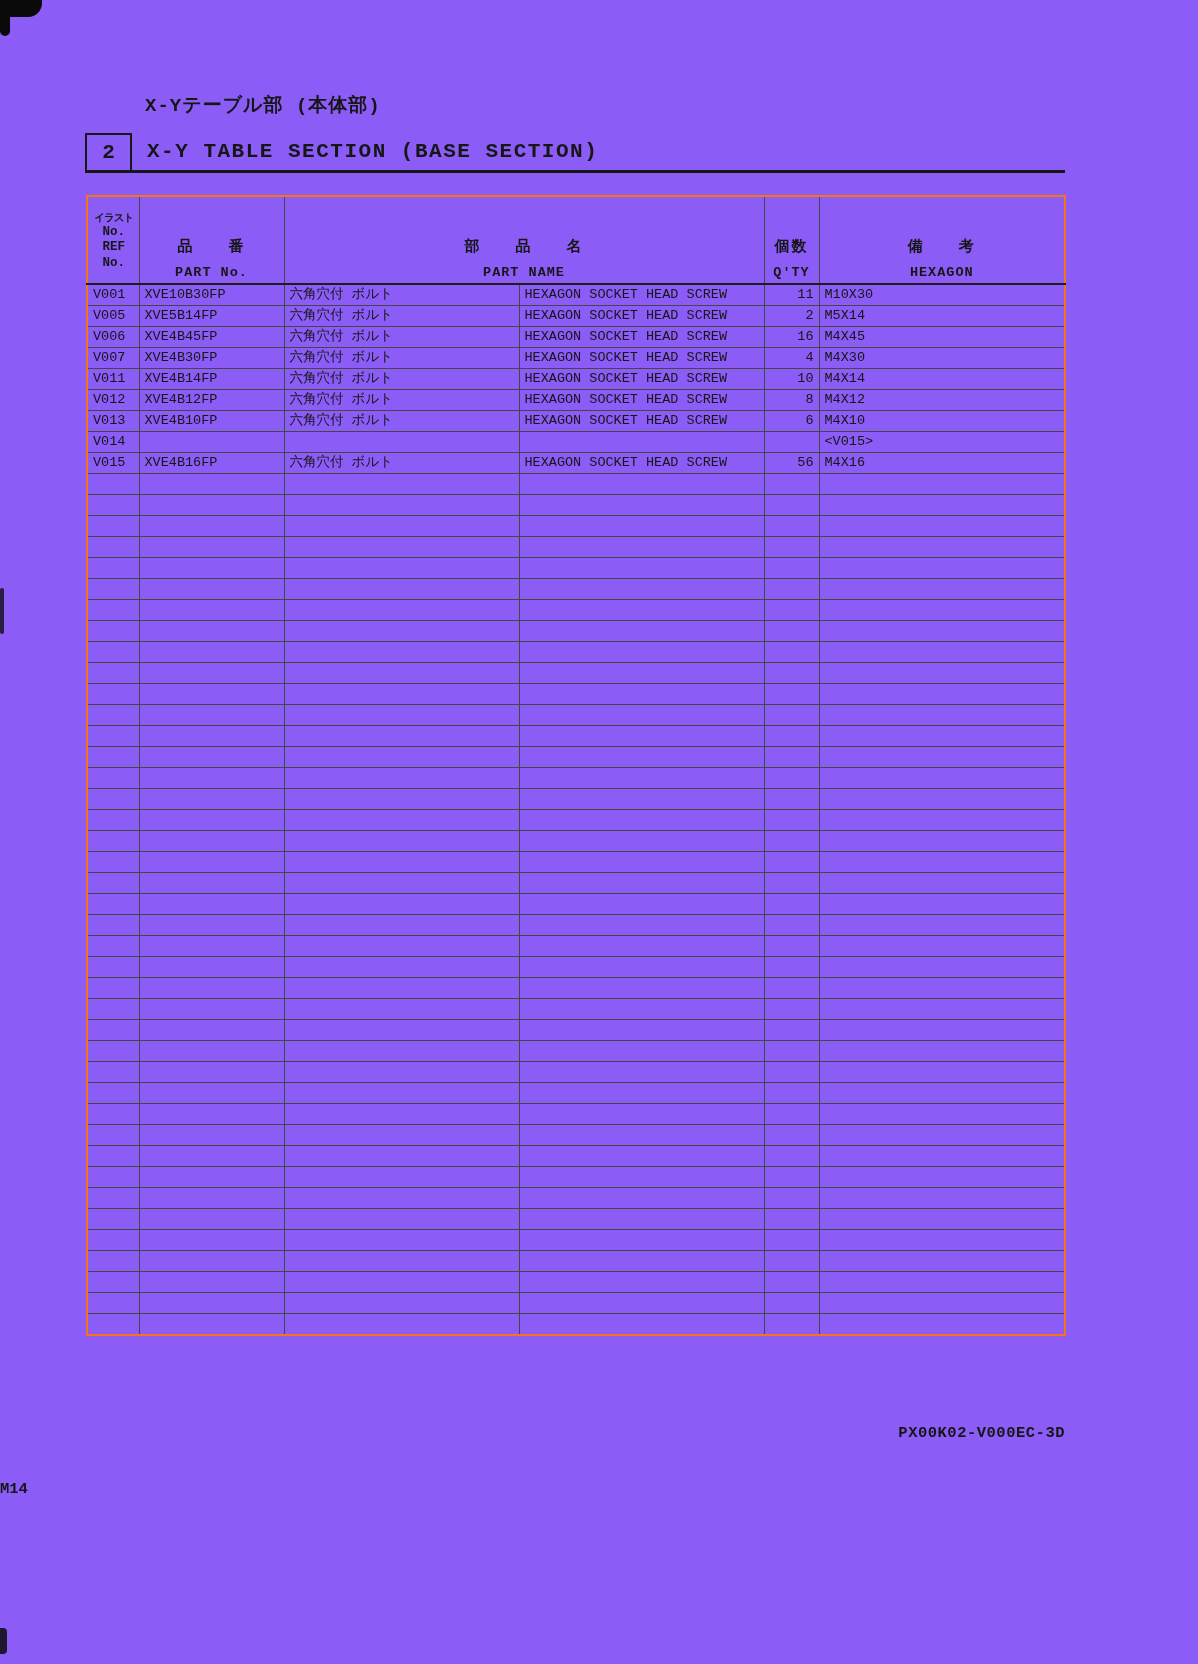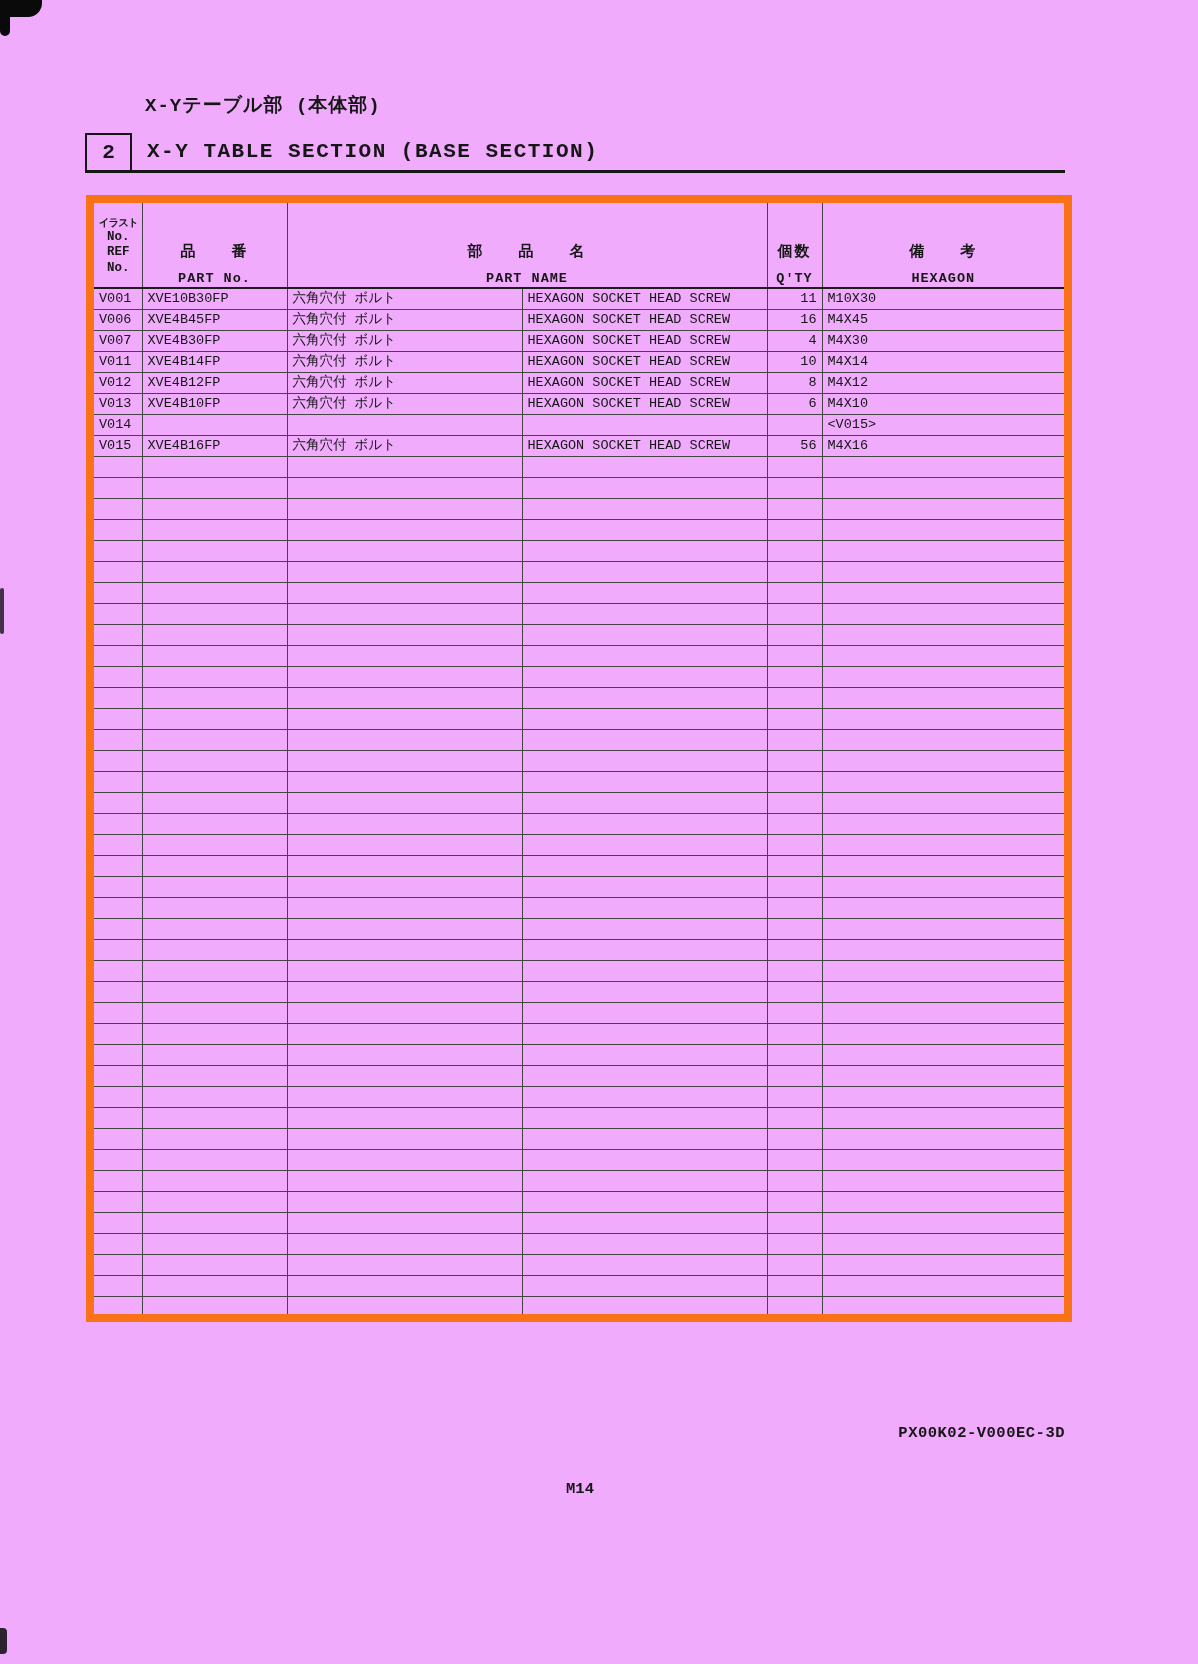--- a/index.html
+++ b/index.html
@@ -3,21 +3,21 @@
 <meta charset="utf-8">
 <style>
   * { margin: 0; padding: 0; box-sizing: border-box; }
   html, body { background: #e8e8e6; }
   body {
     width: 1198px; height: 1664px; position: relative;
     font-family: "Liberation Mono", "DejaVu Sans Mono", monospace;
     color: #161616;
   }
   .page {
-    position: absolute; inset: 0; background: #f0abfc; overflow: hidden;
+    position: absolute; inset: 0; background: #8b5cf6; overflow: hidden;
   }
 
   
   .artifact { position: absolute; background: #0a0a0a; }
   .artifact-tl-a { left: 0; top: 0; width: 42px; height: 17px; border-radius: 0 0 14px 2px; }
   .artifact-tl-b { left: 0; top: 0; width: 10px; height: 36px; border-radius: 0 0 6px 6px; }
   .artifact-left { left: 0; top: 588px; width: 4px; height: 46px; opacity: .75; border-radius: 2px; }
   .artifact-bl { left: 0; top: 1628px; width: 7px; height: 26px; border-radius: 0 4px 4px 0; opacity: .85; }
 
   
@@ -38,21 +38,21 @@
   }
   .section-title {
     margin-left: 15px; display: flex; align-items: center;
     font-size: 21px; font-weight: 700; letter-spacing: 1.5px; white-space: nowrap;
   }
 
   
   table.parts {
     position: absolute; left: 86px; top: 195px; width: 978px;
     border-collapse: collapse; table-layout: fixed;
-    border: 8px solid #f97316;
+    border: 2px solid #f97316;
   }
   table.parts th, table.parts td {
     border: 1px solid #454545;
     overflow: hidden; white-space: nowrap;
   }
   table.parts thead th {
     border-bottom: 2px solid #1d1d1d;
     height: 88px; vertical-align: middle; text-align: center;
     font-weight: 600;
   }
@@ -69,21 +69,21 @@
   td.c-qty { text-align: right; padding-right: 7px; }
   td.c-rem { padding-left: 6px; }
 
   
   .doc-code {
     position: absolute; right: 133px; top: 1424px;
     font-size: 15.5px; font-weight: 600; letter-spacing: .5px; margin-left: 26px;
   }
   .page-num {
     position: absolute; left: 0; top: 1480px; width: 1160px;
-    text-align: center; font-size: 15.5px; font-weight: 600;
+    font-size: 15.5px; font-weight: 600;
   }
 </style>
 </head>
 <body>
 
 <div class="page">
 
   <div class="artifact artifact-tl-a"></div>
   <div class="artifact artifact-tl-b"></div>
   <div class="artifact artifact-left"></div>
@@ -136,20 +136,28 @@
     <tbody id="parts-body">
         <tr>
           <td class="c-ref">V001</td>
           <td class="c-pn">XVE10B30FP</td>
           <td class="c-nja">六角穴付 ボルト</td>
           <td class="c-nen">HEXAGON SOCKET HEAD SCREW</td>
           <td class="c-qty">11</td>
           <td class="c-rem">M10X30</td>
         </tr>
         <tr>
+          <td class="c-ref">V005</td>
+          <td class="c-pn">XVE5B14FP</td>
+          <td class="c-nja">六角穴付 ボルト</td>
+          <td class="c-nen">HEXAGON SOCKET HEAD SCREW</td>
+          <td class="c-qty">2</td>
+          <td class="c-rem">M5X14</td>
+        </tr>
+        <tr>
           <td class="c-ref">V006</td>
           <td class="c-pn">XVE4B45FP</td>
           <td class="c-nja">六角穴付 ボルト</td>
           <td class="c-nen">HEXAGON SOCKET HEAD SCREW</td>
           <td class="c-qty">16</td>
           <td class="c-rem">M4X45</td>
         </tr>
         <tr>
           <td class="c-ref">V007</td>
           <td class="c-pn">XVE4B30FP</td>

